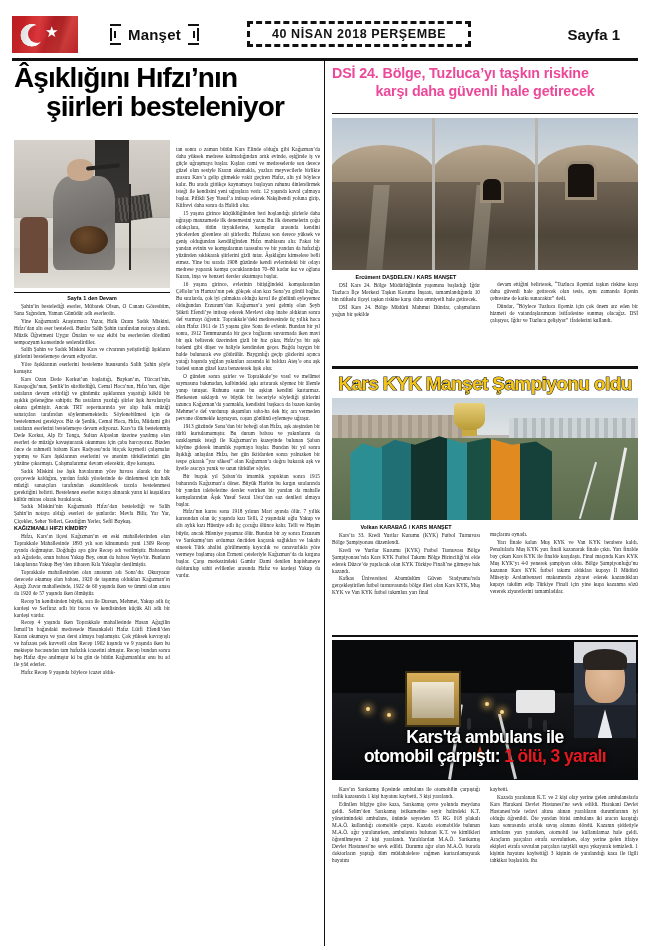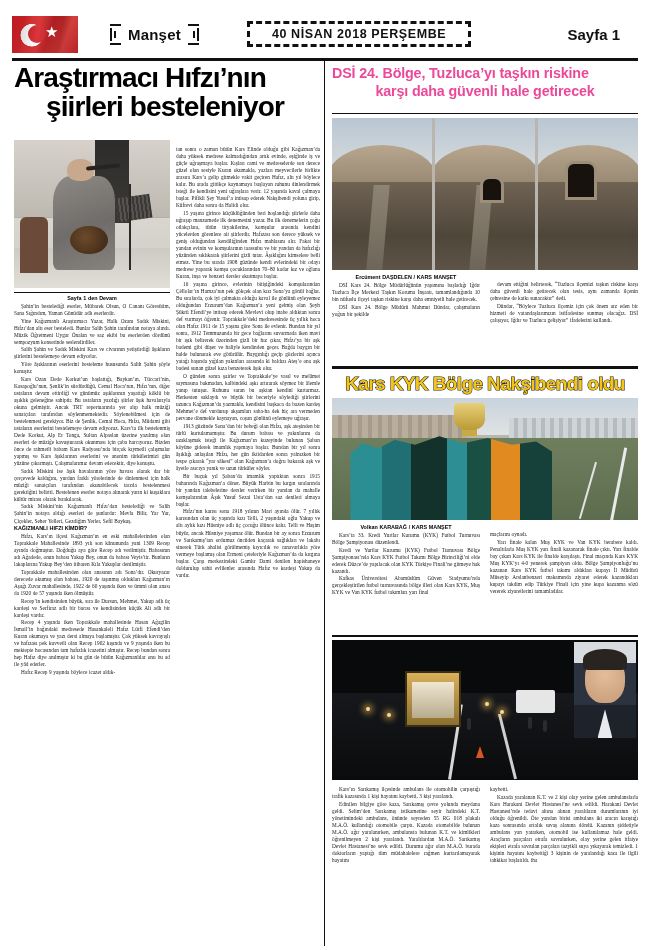--- a/index.html
+++ b/index.html
@@ -262,21 +262,21 @@
       <span>Sayfa 1</span>
       <span class="brk r"></span>
     </div>
   </div>
 
   <div class="rule-top"></div>
 
   <div class="vline" style="left:324px; top:60px; height:886px;"></div>
 
   <div class="hl-main">
-    <span>Araştırmacı Hıfzı’nın</span>
+    <span>Âşıklığını Hıfzı’nın</span>
     <span class="l2">şiirleri besteleniyor</span>
   </div>
 
   <div class="photo ph-saz">
     <span class="wall"></span>
       <span class="curtain"></span>
       <span class="floor"></span>
     <span class="chair"></span>
       <span class="stand2"></span>
       <span class="stand1"></span>
@@ -350,21 +350,21 @@
     <p>DSİ Kars 24. Bölge Müdürü Mahmut Dündar, çalışmaların yoğun bir şekilde</p>
   </div>
 
   <div class="col" style="left:490px; top:281px; width:148px;">
     <p>devam ettiğini belirterek, “Tuzluca ilçemizi taşkın riskine karşı daha güvenli hale getirecek olan tesis, aynı zamanda ilçenin çehresine de katkı sunacaktır” dedi.</p>
     <p>Dündar, “Böylece Tuzluca ilçemiz için çok önem arz eden bir hizmeti de vatandaşlarımızın istifadesine sunmuş olacağız. DSİ çalışıyor, Iğdır ve Tuzluca gelişiyor” ifadelerini kullandı.</p>
   </div>
 
   <div class="hline thick" style="left:332px; top:366px; width:306px;"></div>
 
-  <div class="banner-kyk">Kars KYK Bölge Nakşibendi oldu</div>
+  <div class="banner-kyk">Kars KYK Manşet Şampiyonu oldu</div>
 
   <div class="photo ph-kyk">
     <span class="sky" style="position:absolute;left:0;right:0;top:0;"></span>
     <span class="bldg"></span>
       <span class="stand"></span>
       <span class="pitch"></span>
     <span class="line"></span>
       <span class="line2"></span>
     <span class="team"></span>
       <span class="cupbase"></span>
@@ -401,20 +401,24 @@
     <span class="person" style="left:69%;top:57%"></span>
     <span class="cone"></span>
     <div class="ph-portrait">
       <span class="face"></span>
         <span class="hair"></span>
         <span class="suit"></span>
         <span class="shirt"></span>
     </div>
   </div>
 
+  <div class="hl-crash">
+    <span class="l1">Kars'ta ambulans ile</span>
+    <span class="l2"><span>otomobil çarpıştı: </span><span class="red">1 ölü, 3 yaralı</span></span>
+  </div>
 
   <div class="col" style="left:332px; top:786px; width:148px;">
     <p>Kars’ın Sarıkamış ilçesinde ambulans ile otomobilin çarpıştığı trafik kazasında 1 kişi hayatını kaybetti, 3 kişi yaralandı.</p>
     <p>Edinilen bilgiye göre kaza, Sarıkamış çevre yolunda meydana geldi. Selim’den Sarıkamış istikametine seyir halindeki K.T. yönetimindeki ambulans, önünde seyreden 55 RG 018 plakalı M.A.Ö. kullandığı otomobile çarptı. Kazada otomobilde bulunan M.A.Ö. ağır yaralanırken, ambulansta bulunan K.T. ve kimlikleri öğrenilmeyen 2 kişi yaralandı. Yaralılardan M.A.Ö. Sarıkamış Devlet Hastanesi’ne sevk edildi. Durumu ağır olan M.A.Ö. burada doktorların yaptığı tüm müdahalelere rağmen kurtarılamayarak hayatını</p>
   </div>
 
   <div class="col" style="left:490px; top:786px; width:148px;">
     <p class="noind">kaybetti.</p>
     <p>Kazada yaralanan K.T. ve 2 kişi olay yerine gelen ambulanslarla Kars Harakani Devlet Hastanesi’ne sevk edildi. Harakani Devlet Hastanesi’nde tedavi altına alınan yaralıların durumlarının iyi olduğu öğrenildi. Öte yandan birisi ambulans iki aracın karıştığı kaza sonrasında ortalık savaş alanına döndü. Kazanın şiddetiyle ambulans yan yatarken, otomobil ise kullanılamaz hale geldi. Araçların parçaları etrafa savrulurken, olay yerine gelen itfaiye ekipleri etrafa savrulan parçaları tazyikli suya yıkayarak temizledi. 1 kişinin hayatını kaybettiği 3 kişinin de yaralandığı kaza ile ilgili tahkikat başlatıldı.   iha</p>
   </div>

